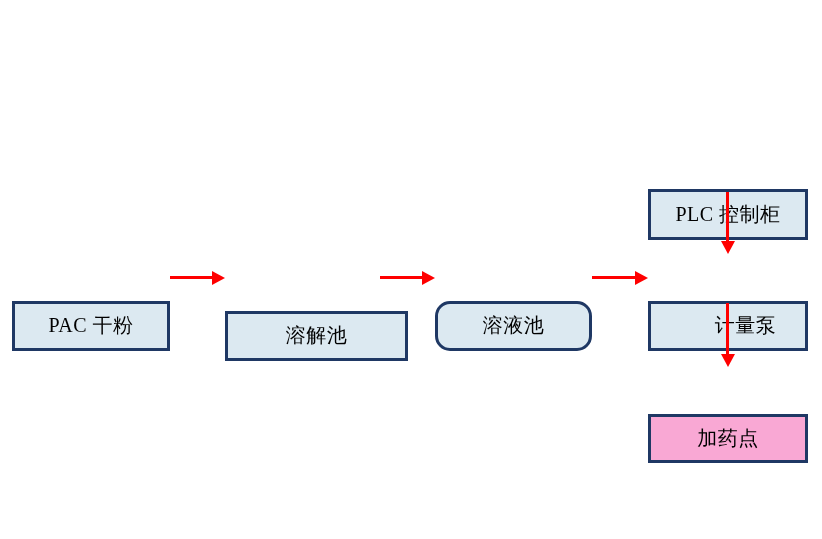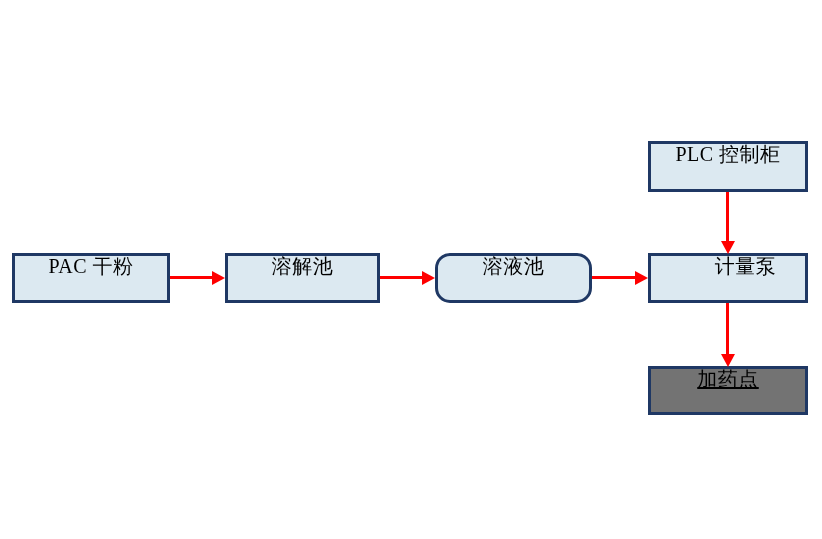--- a/index.html
+++ b/index.html
@@ -16,31 +16,31 @@
     height: 539px;
     background: #ffffff;
     overflow: hidden;
   }
   .node {
     position: absolute;
     box-sizing: border-box;
     border: 3px solid #1f3864;
     background: #dce9f1;
     display: flex;
-    align-items: flex-start;
+    align-items: center;
     justify-content: center;
     color: #000000;
     font-size: 20px;
     line-height: 1;
     letter-spacing: 0.5px;
     white-space: nowrap;
+    margin-top: 48px;
   }
   .node.green {
-    background: #737373;
-    text-decoration: underline;
+    background: #f9a8d4;
   }
   .node-label {
     display: block;
     padding-bottom: 2px;
   }
 
   
   .conn {
     position: absolute;
   }
@@ -77,21 +77,21 @@
 </style>
 </head>
 <body>
 
 <div id="canvas">
 
   <div class="node" id="node-pac-dry-powder" style="left:12px; top:253px; width:158px; height:50px;">
     <span class="node-label">PAC 干粉</span>
   </div>
 
-  <div class="node" id="node-dissolving-tank" style="left:225px; top:253px; width:155px; height:50px;font-family:Liberation Serif, serif;">
+  <div class="node" id="node-dissolving-tank" style="left:225px; top:263px; width:183px; height:50px;font-family:Liberation Serif, serif;">
     <span class="node-label">溶解池</span>
   </div>
 
   <div class="node" id="node-solution-tank" style="left:435px; top:253px; width:157px; height:50px;border-radius:15px;">
     <span class="node-label">溶液池</span>
   </div>
 
   <div class="node" id="node-metering-pump" style="left:648px; top:253px; width:160px; height:50px;padding-left:35px;">
     <span class="node-label">计量泵</span>
   </div>

